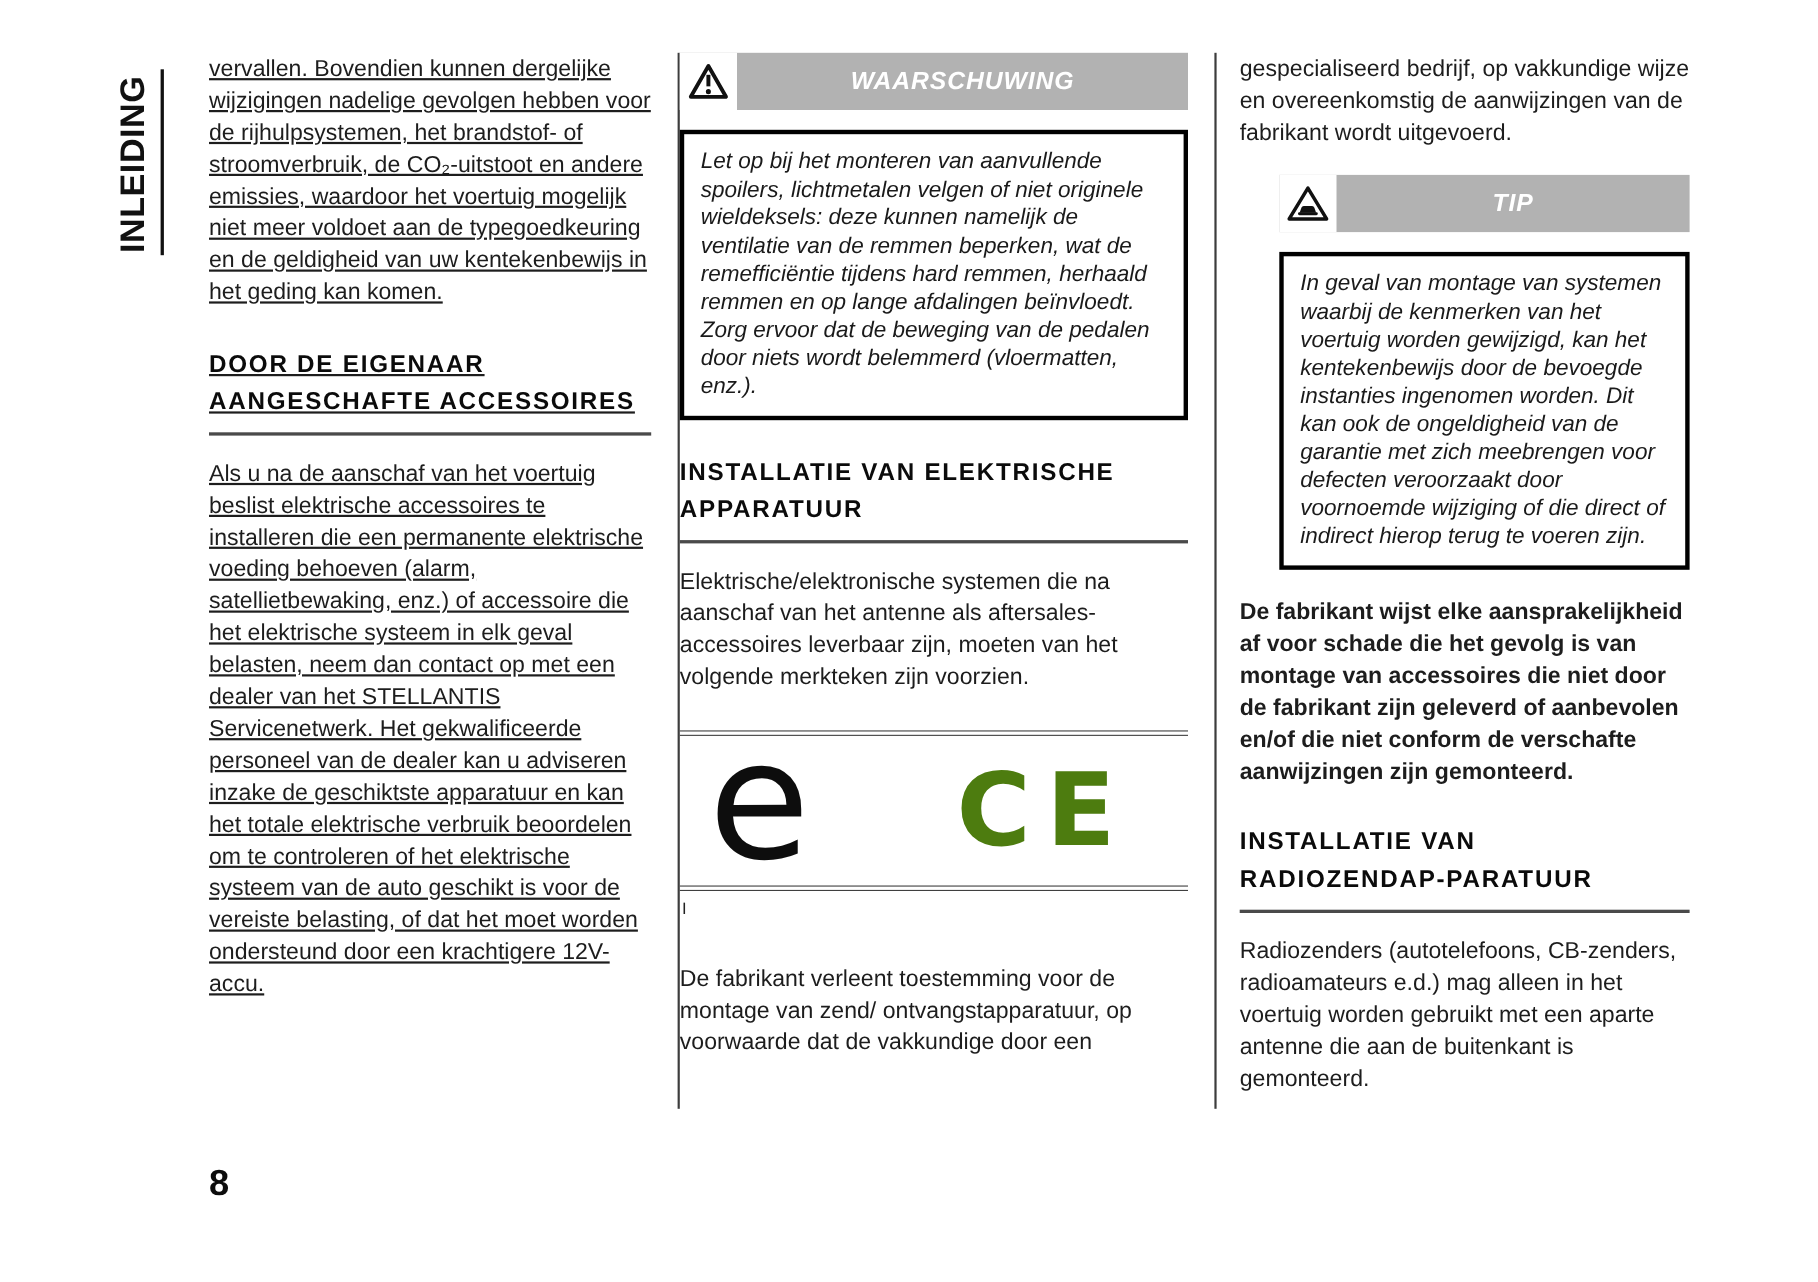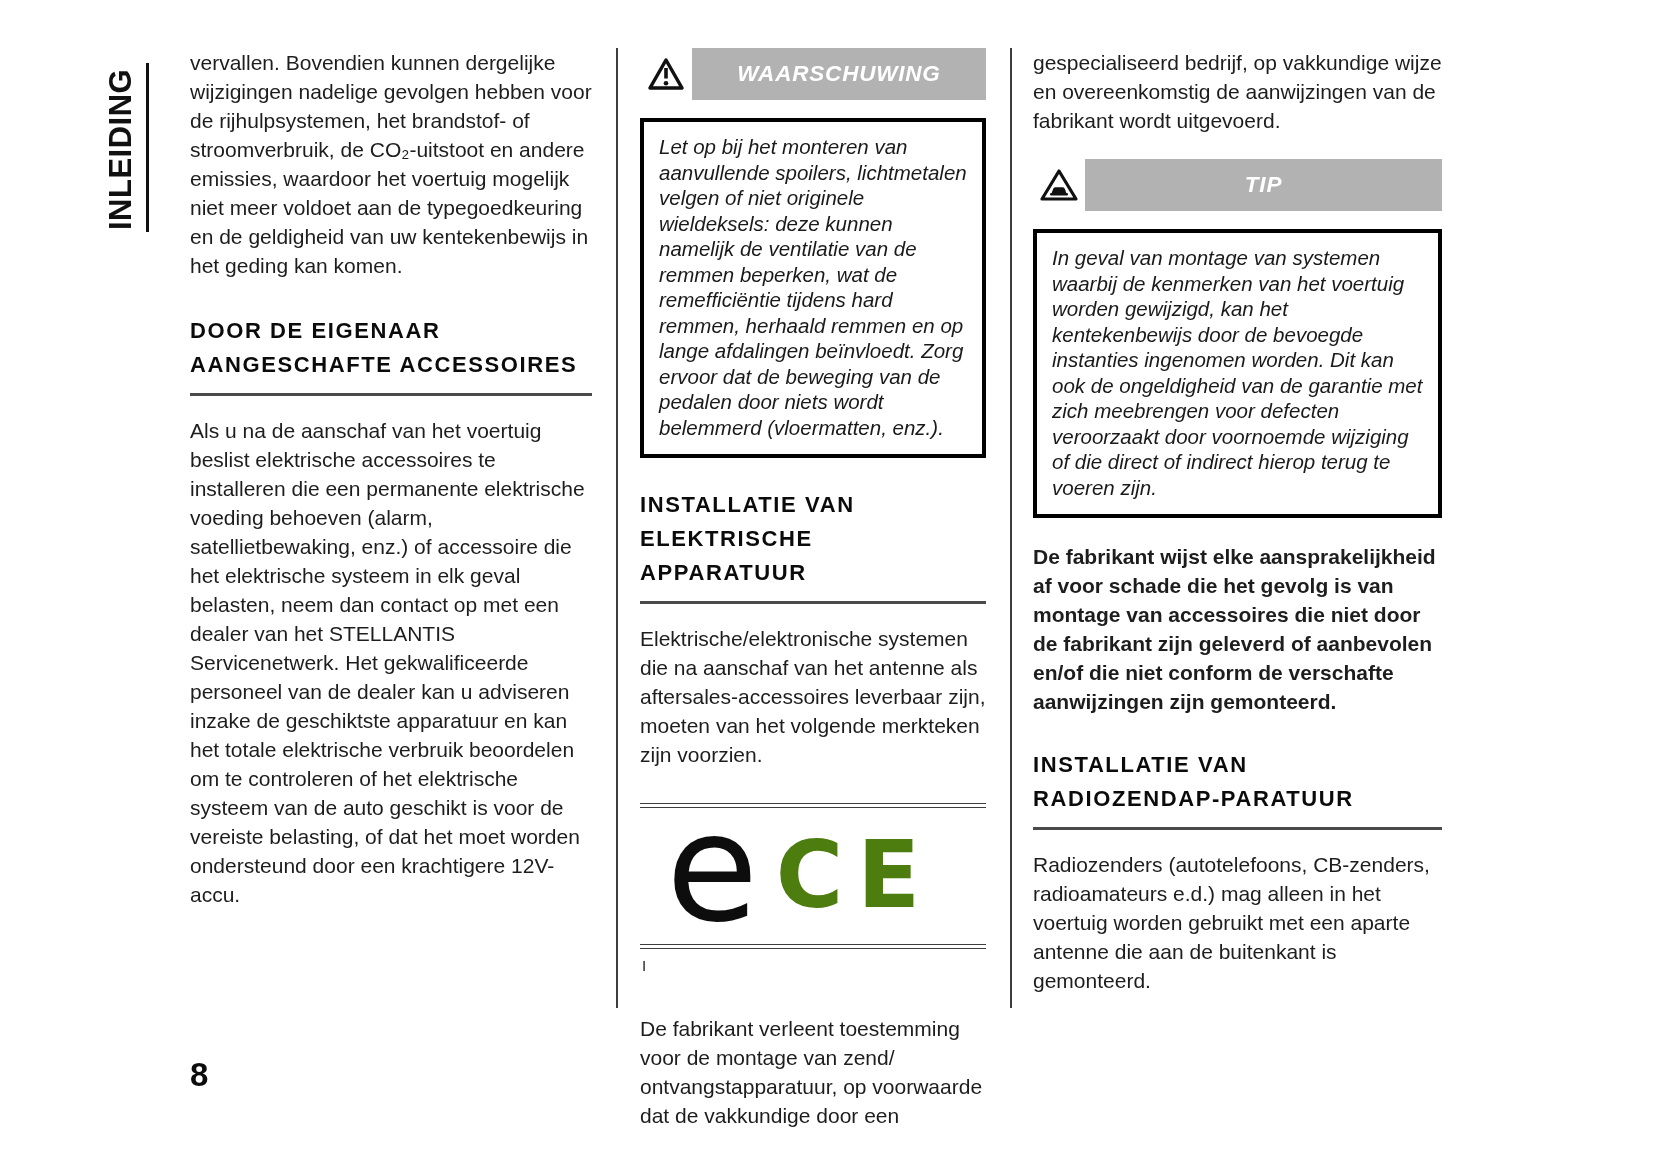--- a/index.html
+++ b/index.html
@@ -37,22 +37,22 @@
 
   
   .columns {
     position: absolute;
     left: 190px; top: 48px;
     display: flex;
     align-items: stretch;
     height: 960px;
   }
   .col { flex: none; }
-  .col1 { width: 426px; padding-right: 24px; }
-  .col2 { width: 392px; padding-left: 22px; padding-right: 24px; }
+  .col1 { width: 426px; padding-right: 24px; text-decoration: underline; }
+  .col2 { width: 486px; padding-right: 24px; }
   .col3 { width: 452px; padding-left: 21px; padding-right: 22px; }
   .divider { flex: none; width: 2px; background: #3d3d3d; }
 
   .body {
     font-size: 21px;
     line-height: 29px;
     color: #1d1d1d;
   }
 
   .heading {
@@ -98,21 +98,21 @@
   }
   .notice-body {
     margin-top: 18px;
     border: 4px solid #000000;
     padding: 12px 15px 14px 15px;
     font-style: italic;
     font-size: 20.5px;
     line-height: 25.5px;
     color: #1a1a1a;
   }
-  .tip-box { margin-top: 24px; }
+  .tip-box { margin-top: 24px; margin-left: 36px; }
 
   .para-after-notice { margin-top: 24px; font-weight: bold; }
   .closing-para { margin-top: 40px; }
 
   
   .marks { margin-top: 34px; }
   .rule-double {
     height: 5px;
     border-top: 1.5px solid #3f3f3f;
     border-bottom: 1.5px solid #3f3f3f;

